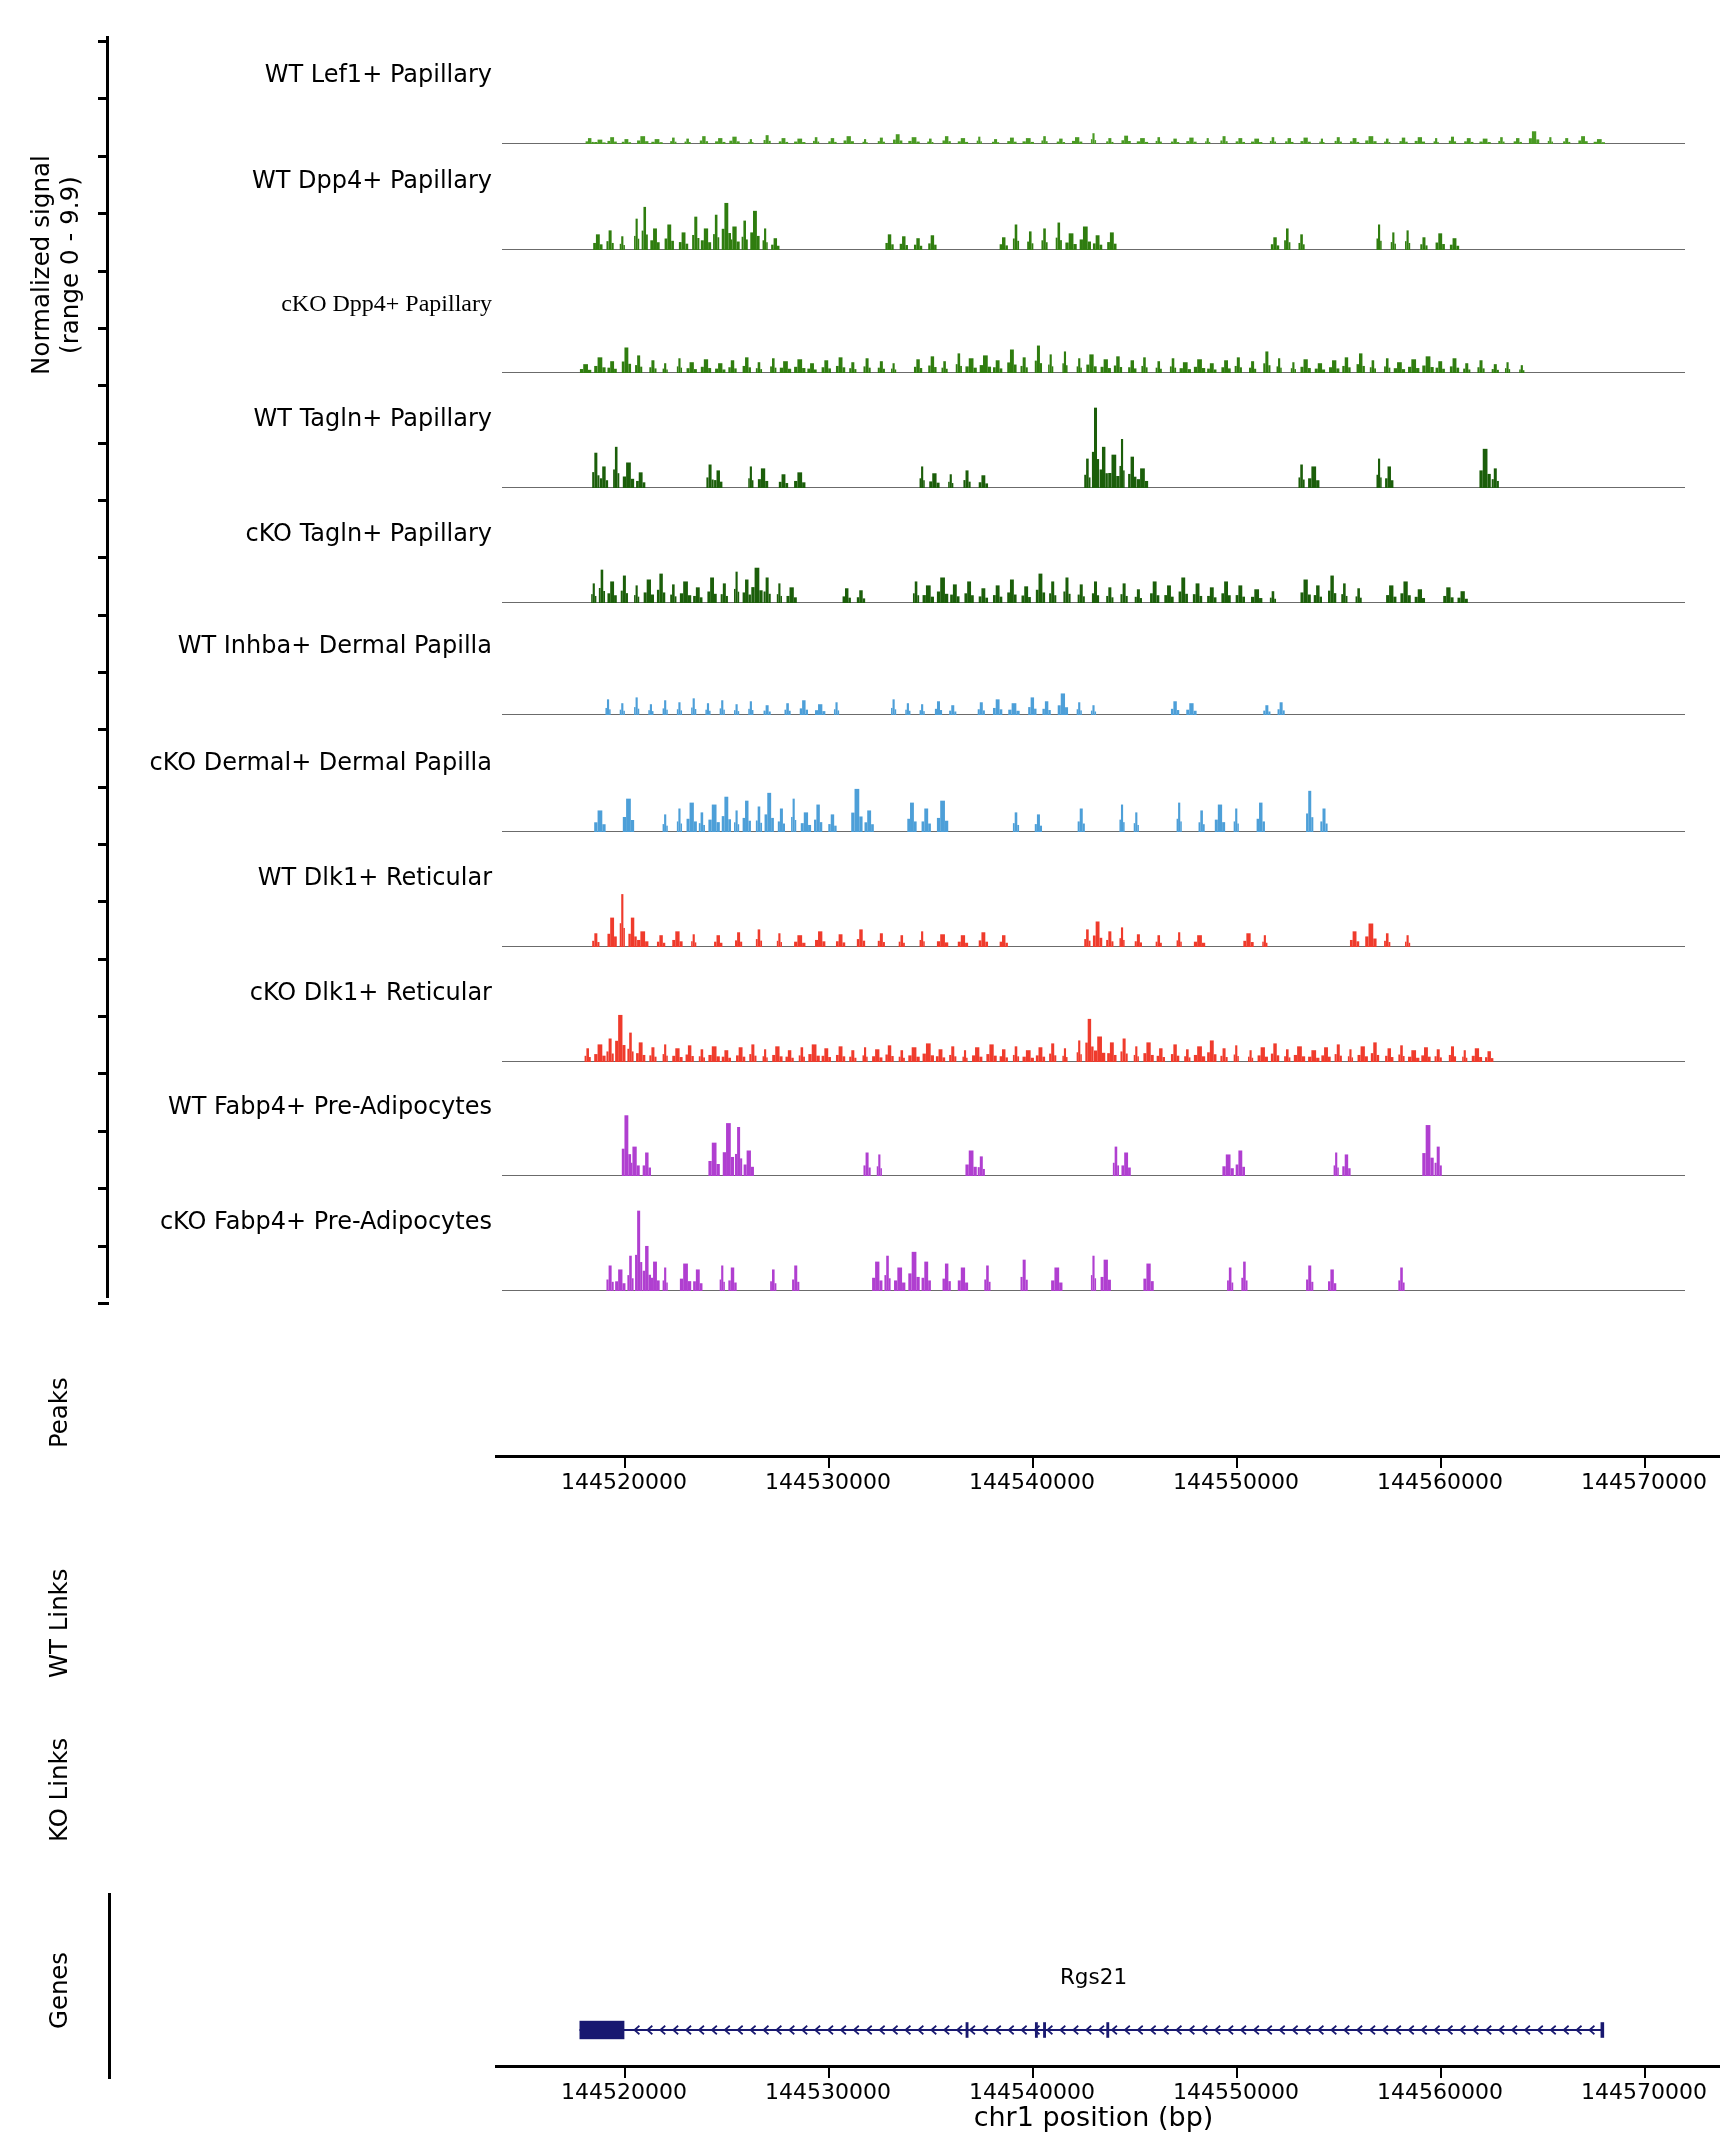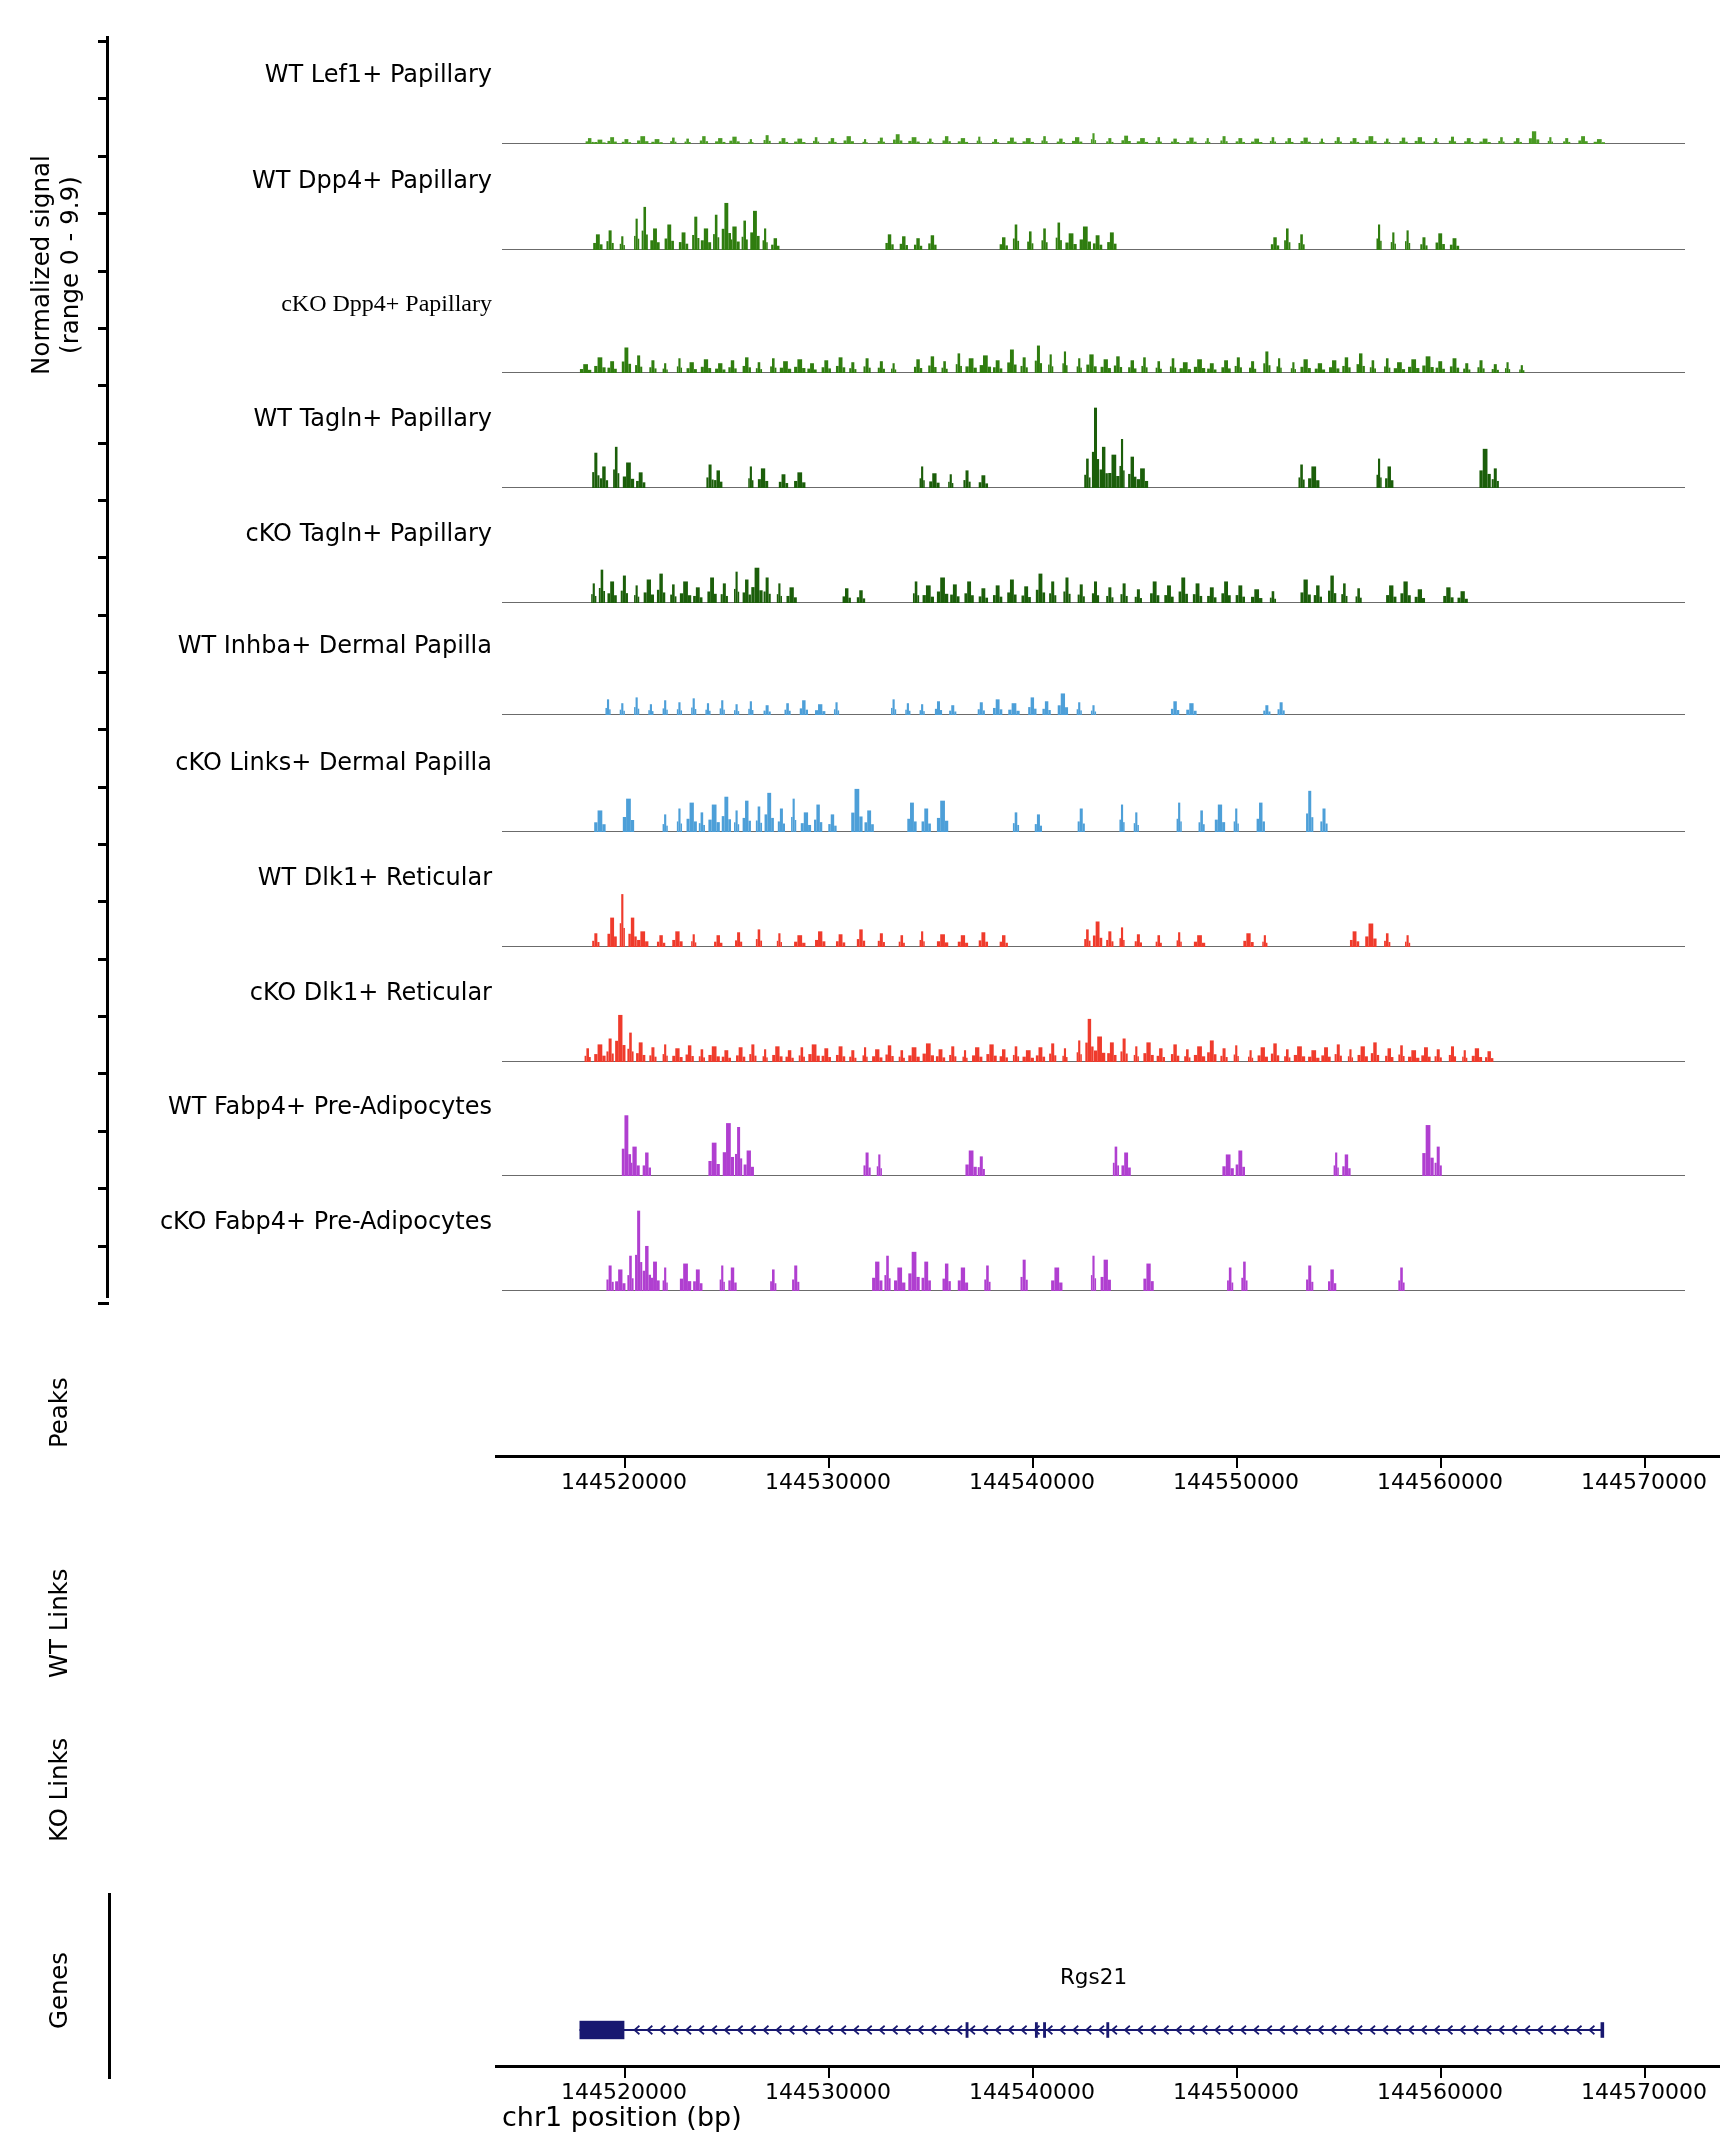--- a/index.html
+++ b/index.html
@@ -160,21 +160,21 @@
     top: 49px;
     height: 34px;
   }
   #gene-body svg { display: block; width: 100%; height: 100%; }
 
   #xaxis-title {
     position: absolute;
     left: 502px;
     width: 1183px;
     top: 2101px;
-    text-align: left;
+    text-align: center;
     font-size: 27px;
   }
 </style>
 </head>
 <body>
 
 <div class="page">
 
   <div id="signal-axis-label">Normalized signal
 (range 0 - 9.9)</div>
@@ -1104,21 +1104,21 @@
             <rect x="1064.7" y="121.4" width="4.2" height="13.6" fill="#4d9fd8"></rect>
             <rect x="1061.8" y="128.9" width="2.9" height="6.1" fill="#4d9fd8"></rect>
             <rect x="1068.9" y="130.1" width="2.9" height="4.9" fill="#4d9fd8"></rect>
             <rect x="1084.6" y="117.3" width="4.2" height="17.7" fill="#4d9fd8"></rect>
             <rect x="1081.7" y="127.0" width="2.9" height="8.0" fill="#4d9fd8"></rect>
             <rect x="1088.8" y="128.6" width="2.9" height="6.4" fill="#4d9fd8"></rect>
           </svg>
         </div>
       </div>
       <div class="track" style="top: 731px;">
-        <div class="track-label">cKO Links+ Dermal Papilla</div>
+        <div class="track-label">cKO Dermal+ Dermal Papilla</div>
         <div class="track-baseline"></div>
         <div class="track-canvas">
           <svg viewBox="0 0 1650 135" preserveAspectRatio="none">
             <rect x="133.3" y="105.0" width="6.6" height="30.0" fill="#4d9fd8"></rect>
             <rect x="128.6" y="121.5" width="4.6" height="13.5" fill="#4d9fd8"></rect>
             <rect x="139.9" y="124.2" width="4.6" height="10.8" fill="#4d9fd8"></rect>
             <rect x="173.1" y="88.6" width="6.6" height="46.4" fill="#4d9fd8"></rect>
             <rect x="168.5" y="114.1" width="4.6" height="20.9" fill="#4d9fd8"></rect>
             <rect x="179.7" y="118.3" width="4.6" height="16.7" fill="#4d9fd8"></rect>
             <rect x="226.1" y="110.5" width="3.0" height="24.5" fill="#4d9fd8"></rect>

